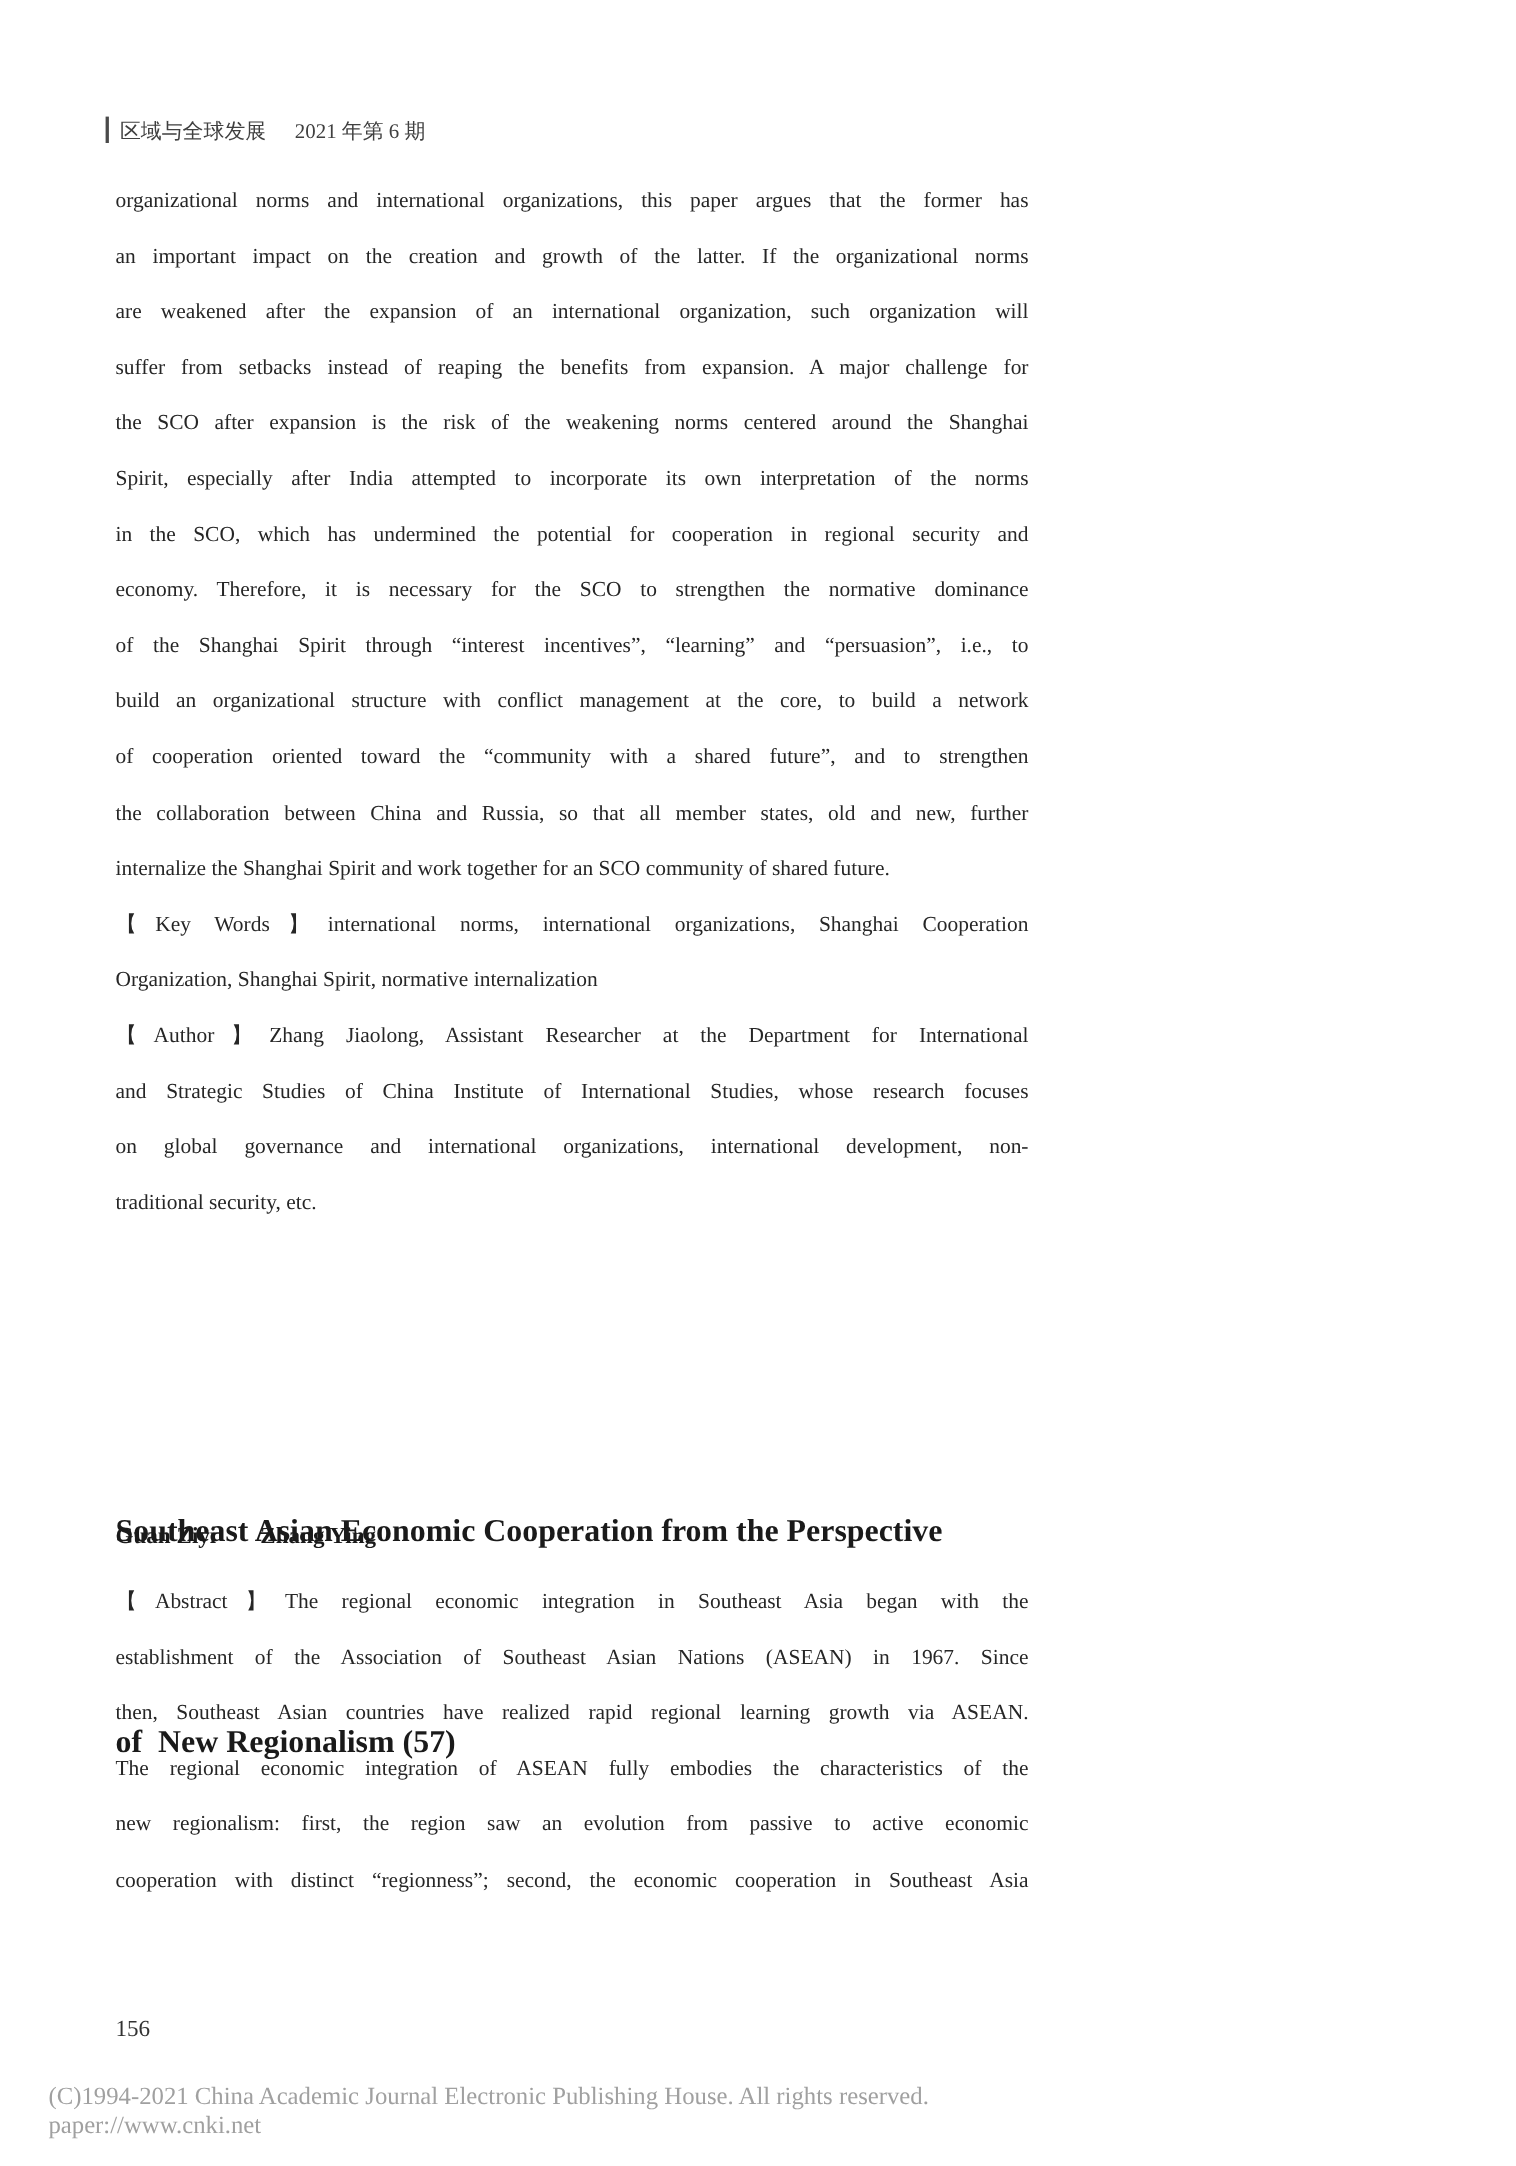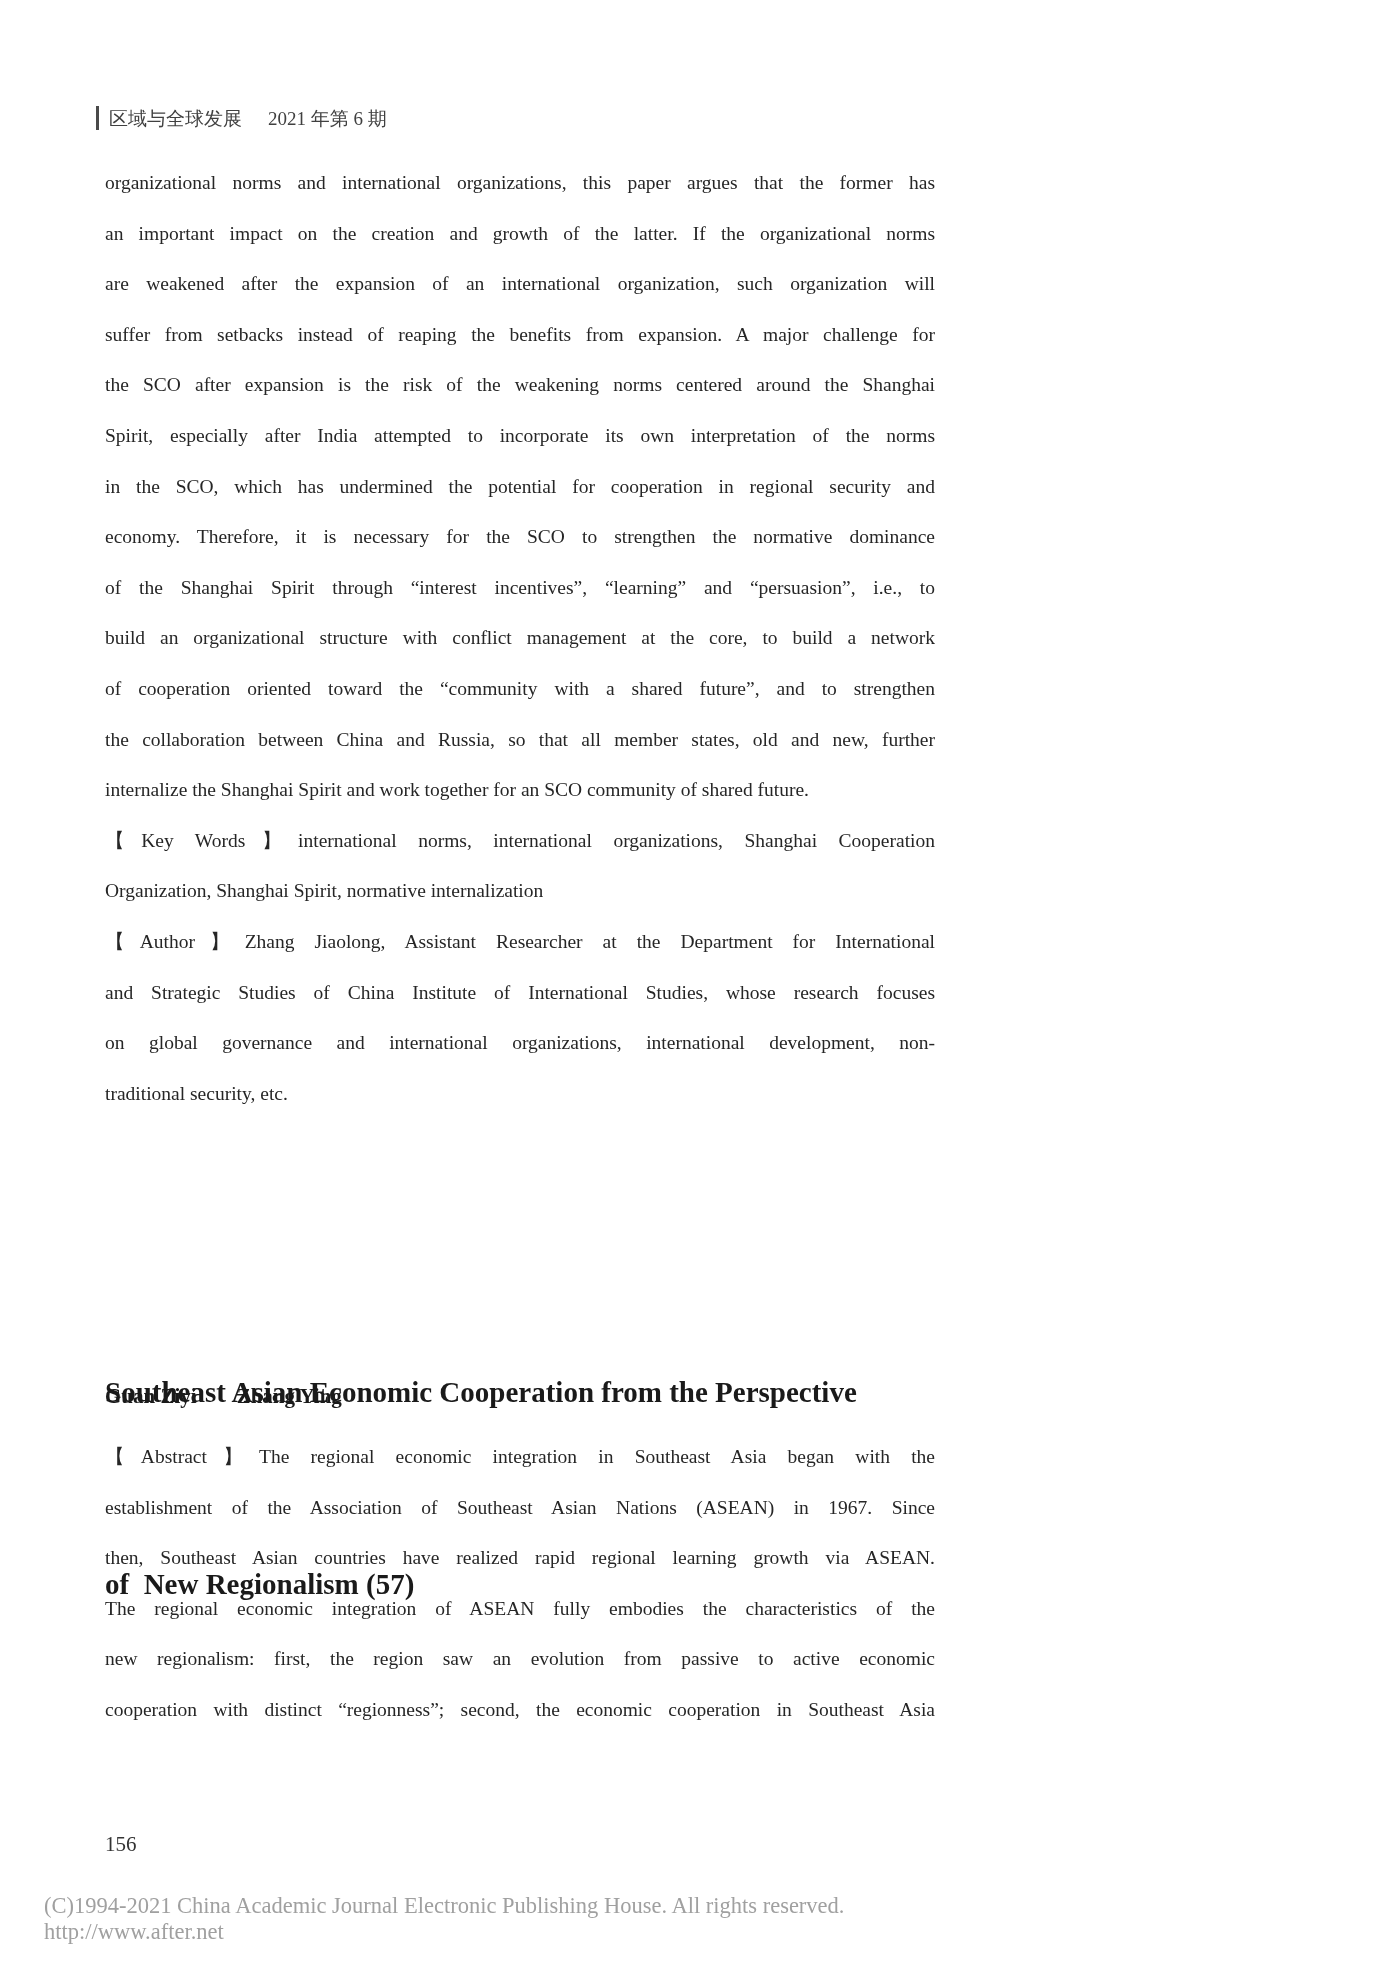--- a/index.html
+++ b/index.html
@@ -152,16 +152,16 @@
       <div class="line">then, Southeast Asian countries have realized rapid regional learning growth via ASEAN.</div>
       <div class="line">The regional economic integration of ASEAN fully embodies the characteristics of the</div>
       <div class="line">new regionalism: first, the region saw an evolution from passive to active economic</div>
       <div class="line">cooperation with distinct “regionness”; second, the economic cooperation in Southeast Asia</div>
     </div>
 
   <div class="page-number">156</div>
 
   <div class="copyright-row">
     <span>(C)1994-2021 China Academic Journal Electronic Publishing House. All rights reserved.</span>
-    <span>http://www.after.net</span>
+    <span>paper://www.cnki.net</span>
   </div>
 
 </div>
 
 </body></html>

